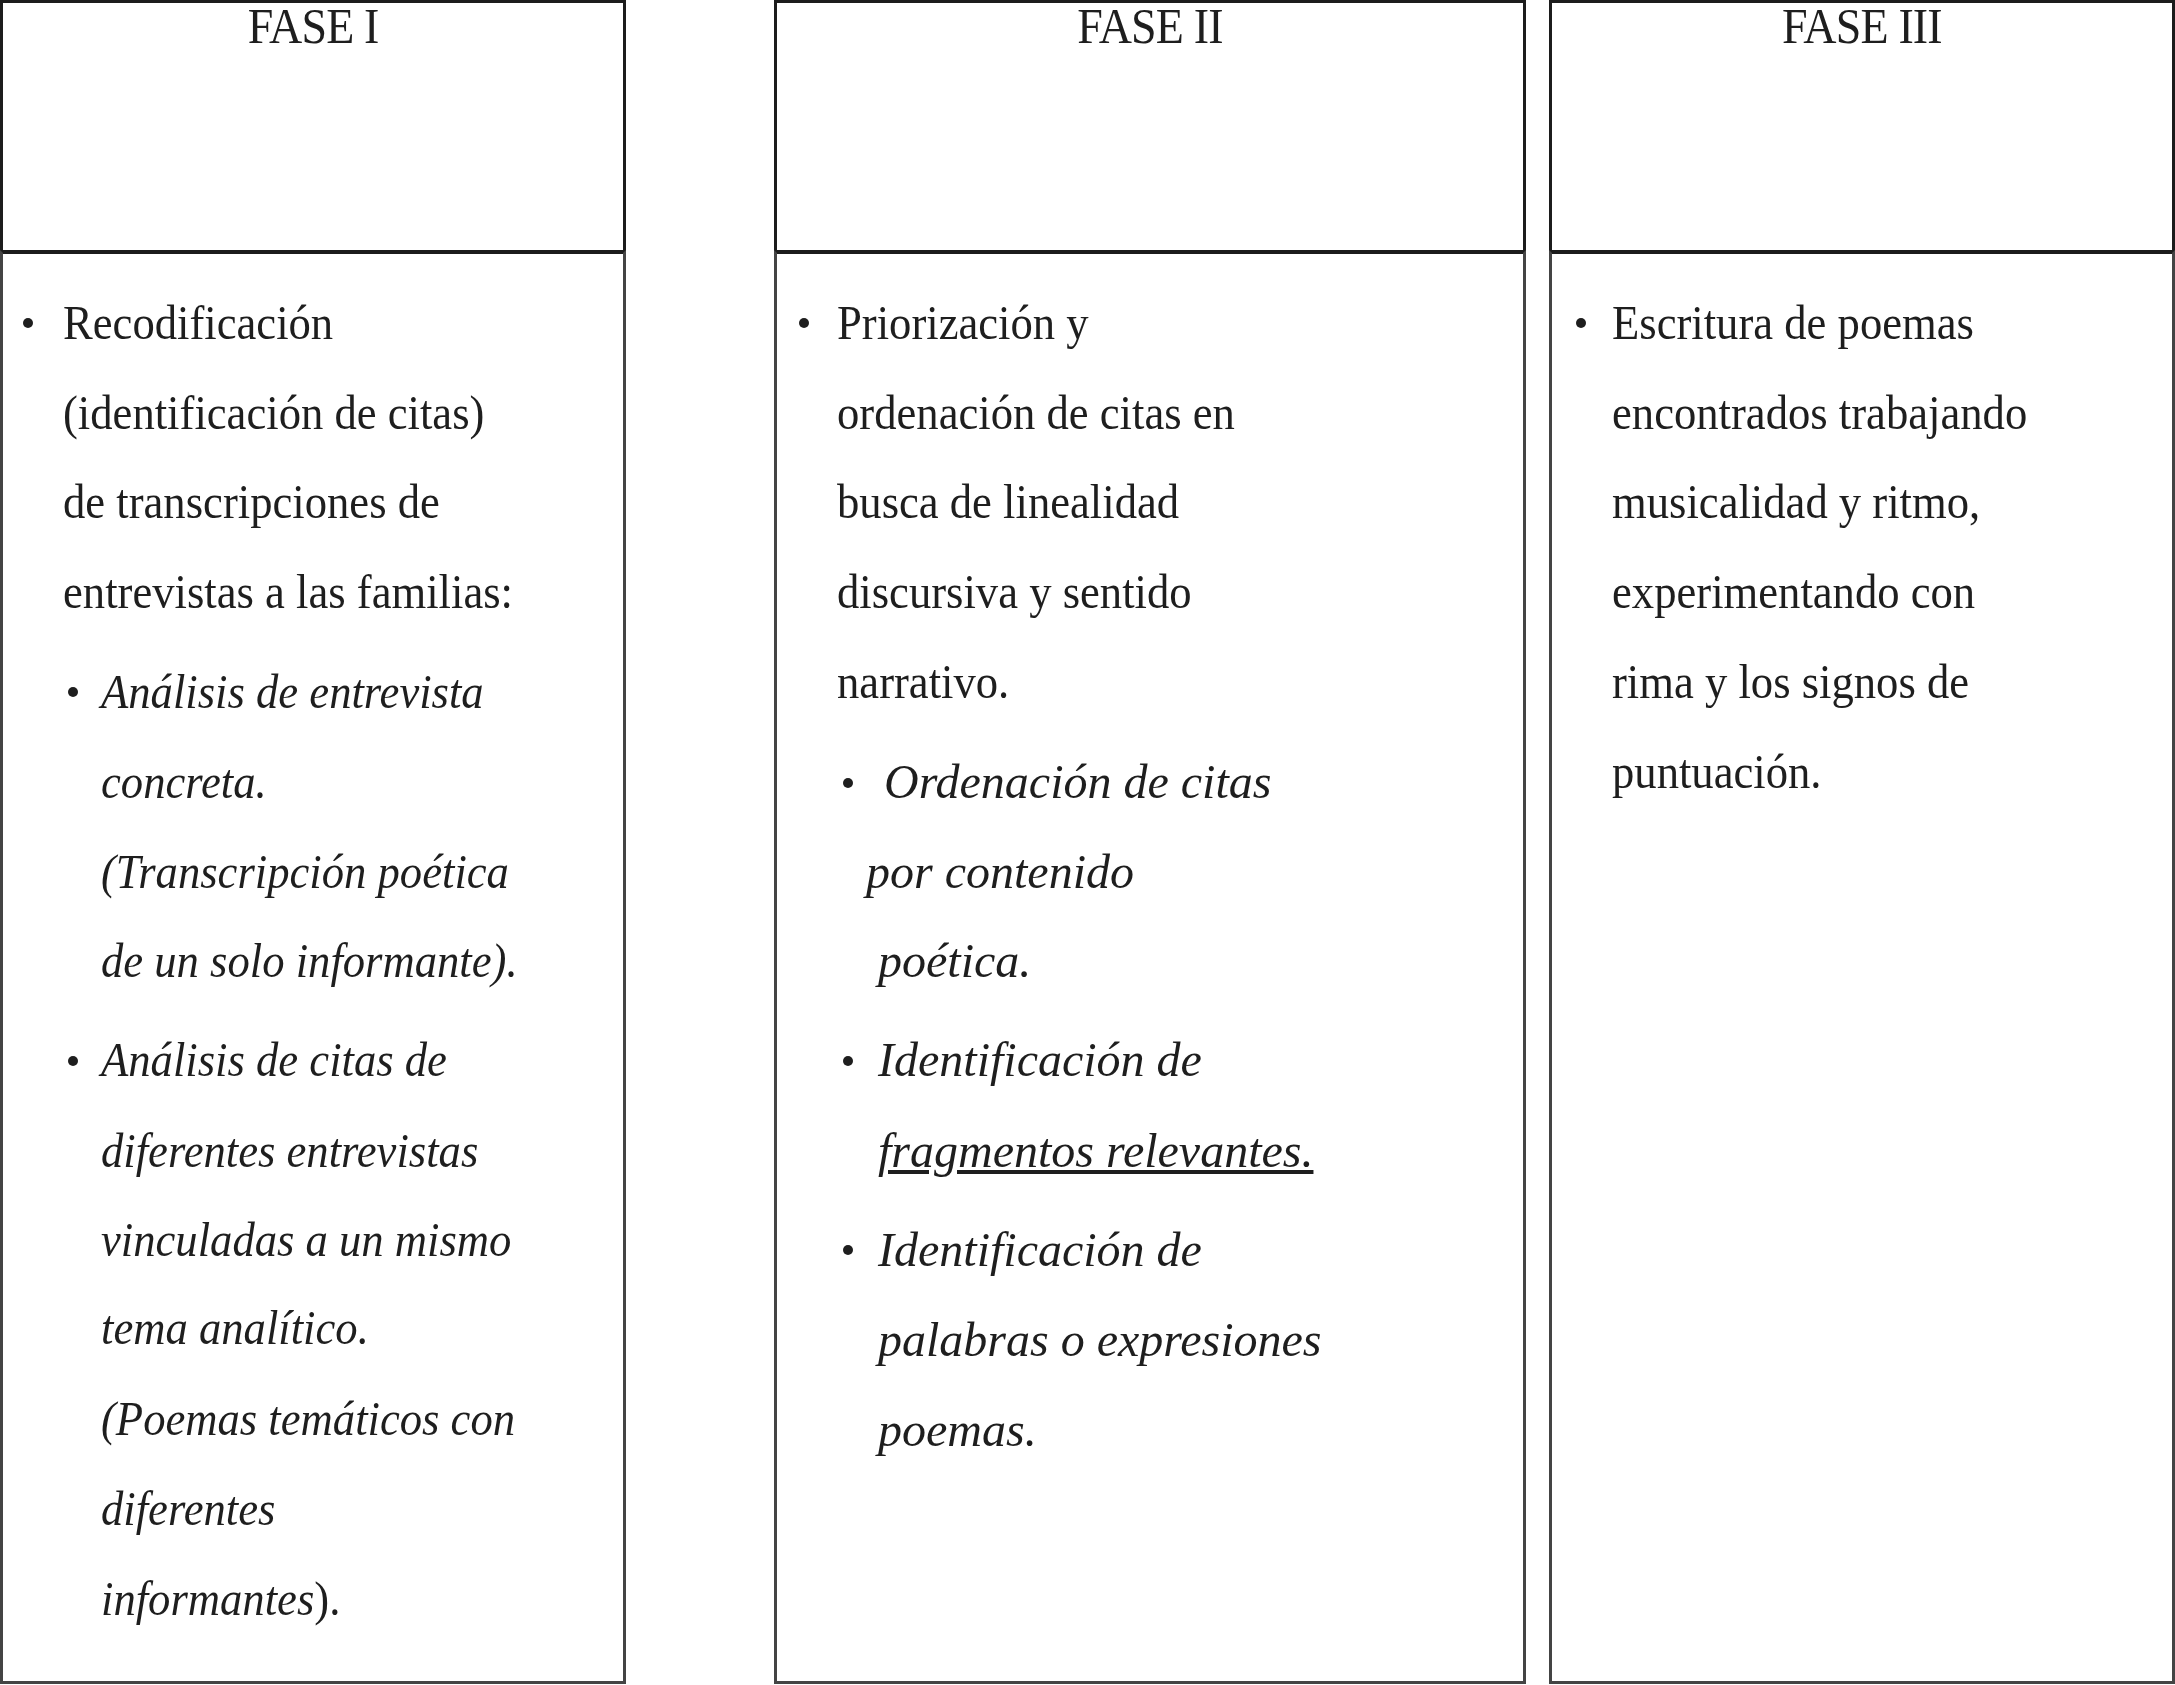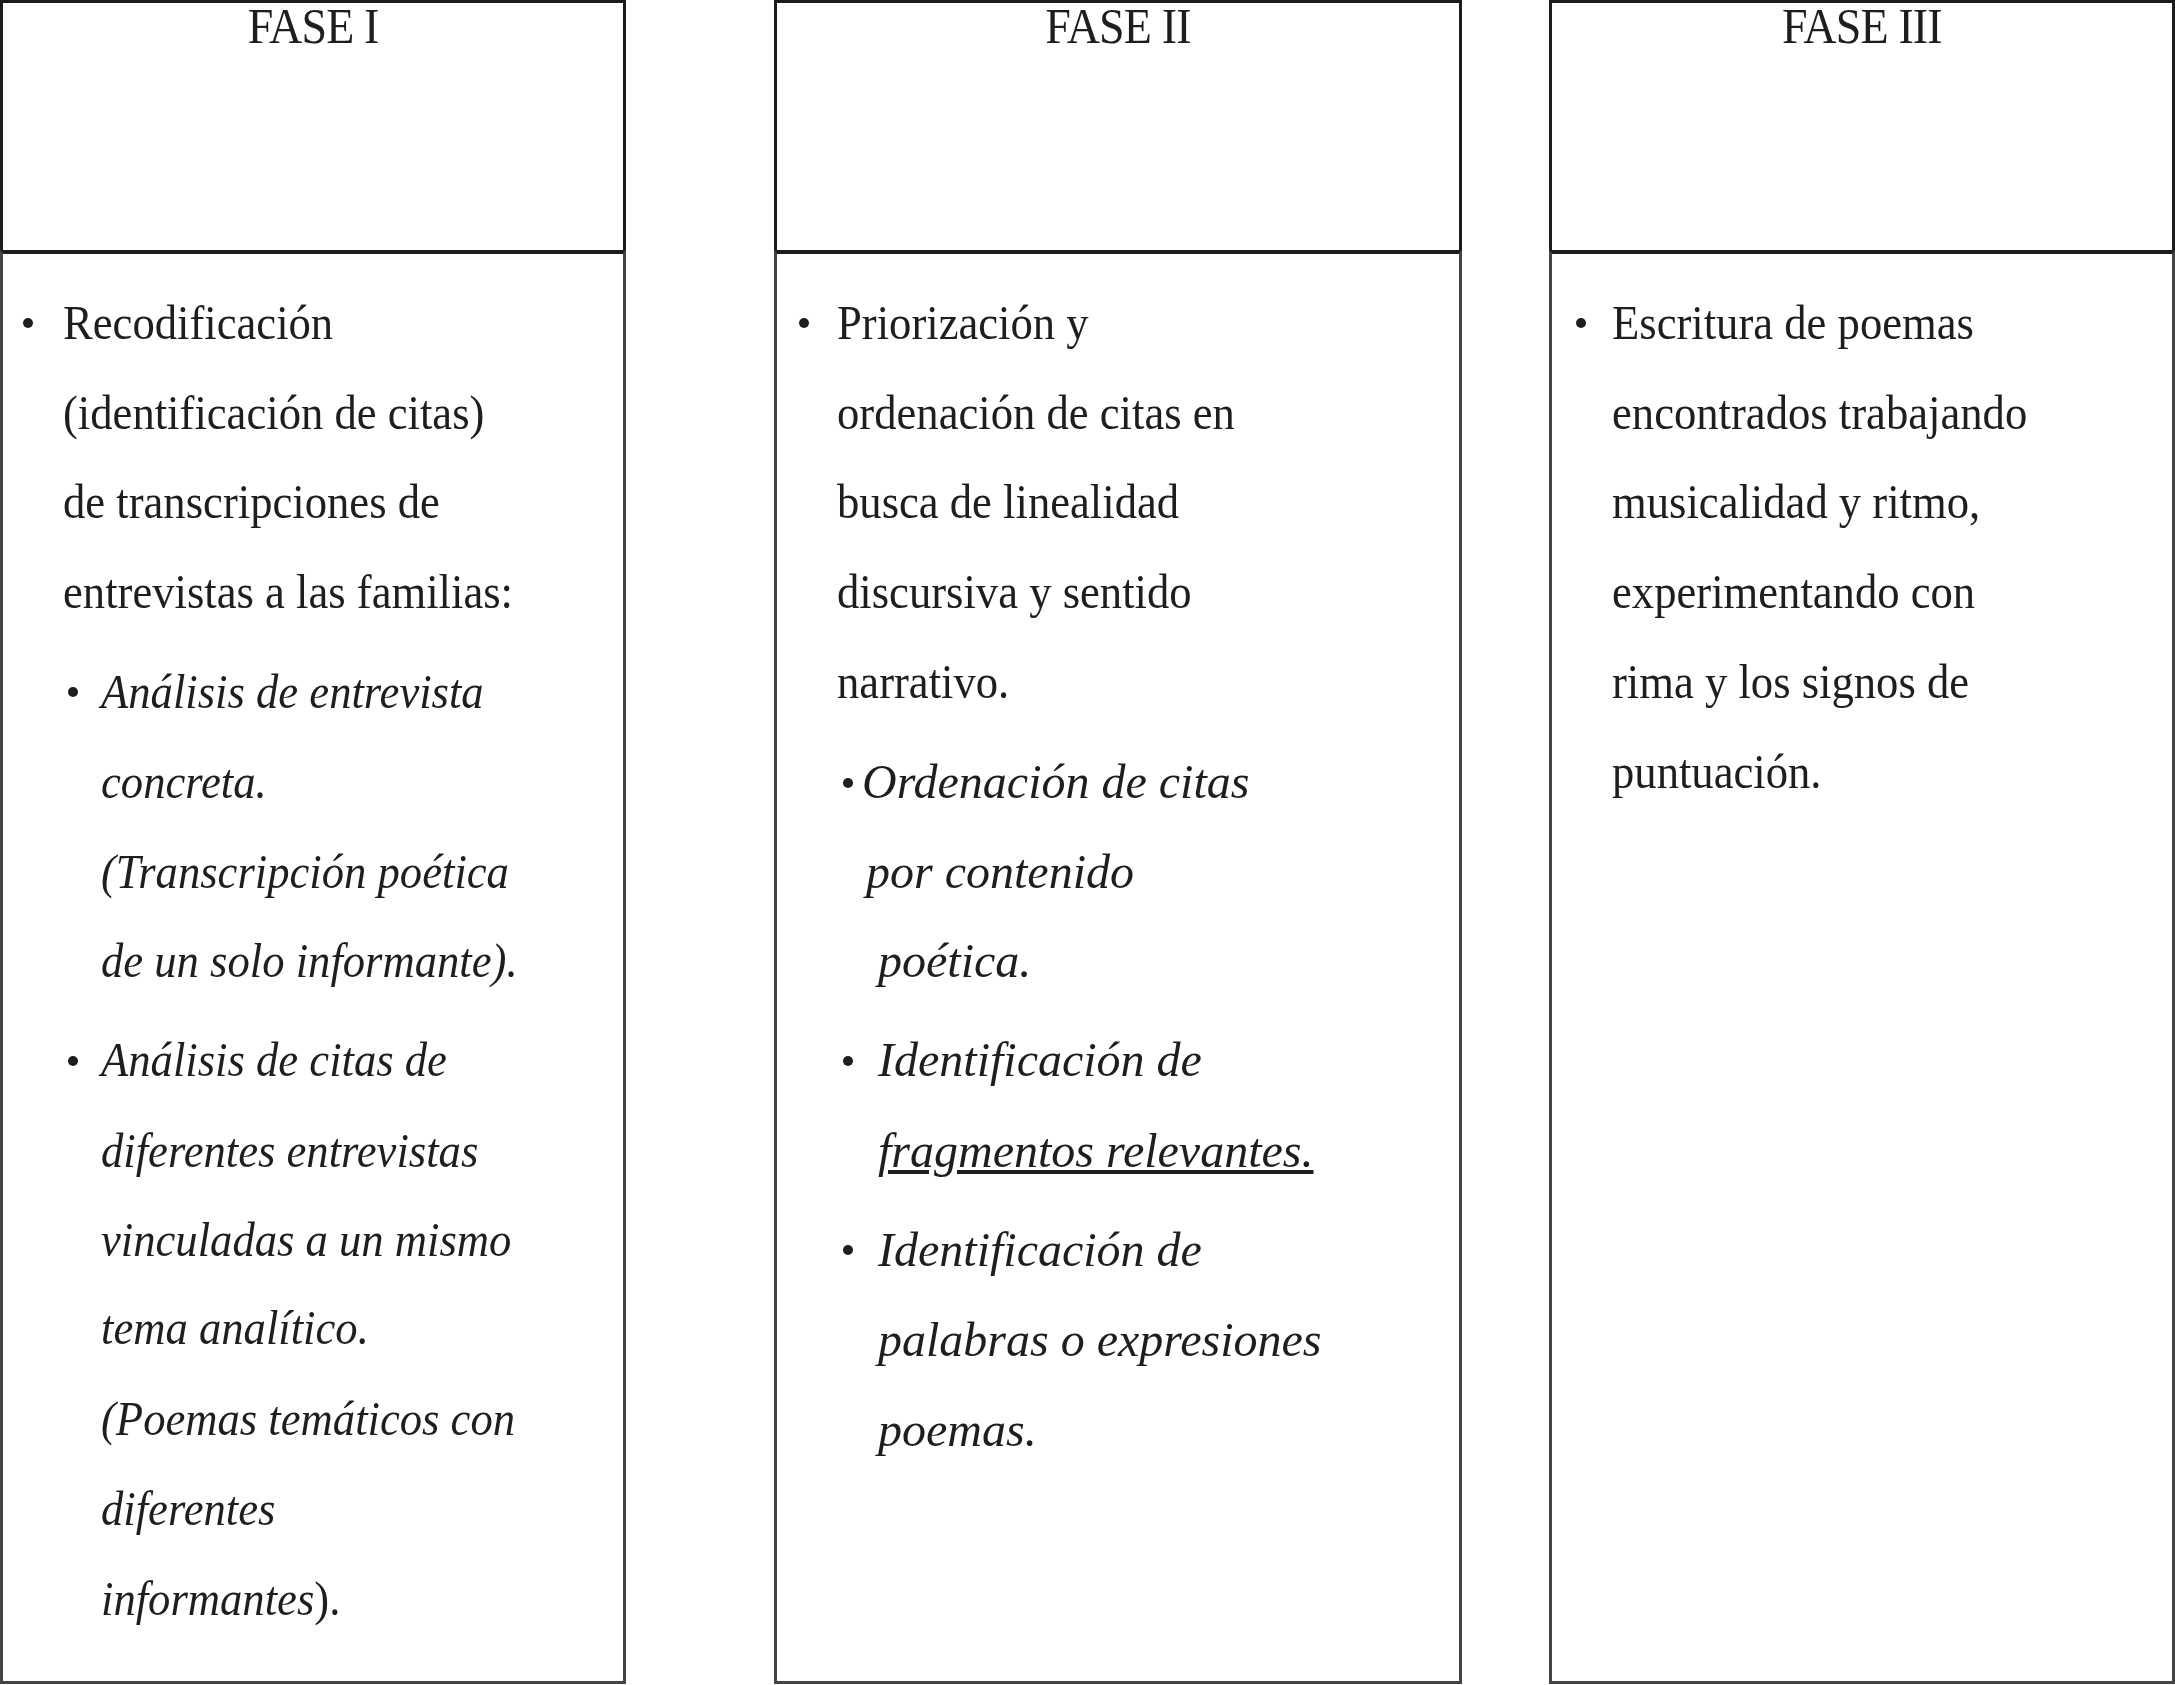--- a/index.html
+++ b/index.html
@@ -15,21 +15,21 @@
       font-family: "Liberation Serif", "DejaVu Serif", serif;
       color: #1e1e1e;
     }
     .phase {
       position: absolute;
       top: 0;
       height: 1684px;
       box-sizing: border-box;
     }
     .phase-1 { left: 0; width: 626px; }
-    .phase-2 { left: 774px; width: 688px; border-radius: 32px; }
+    .phase-2 { left: 774px; width: 752px; border-radius: 32px; }
     .phase-3 { left: 1549px; width: 626px; }
 
     .phase-header {
       position: absolute;
       left: 0; top: 0; right: 0;
       height: 254px;
       box-sizing: border-box;
       border: 3.8px solid #1c1c1c;
       display: flex;
       align-items: flex-start;
@@ -122,21 +122,21 @@
     <span class="bullet" style="left:24.6px; top:318px;"></span>
     <span class="line upright-line" style="left:63px; top:278px;">Priorización y</span>
     <span class="line upright-line" style="left:63px; top:368px;">ordenación de citas en</span>
     <span class="line upright-line" style="left:63px; top:457px;">busca de linealidad</span>
     <span class="line upright-line" style="left:63px; top:547px;">discursiva y sentido</span>
     <span class="line upright-line" style="left:63px; top:637px;">narrativo.</span>
   </div>
 
   <div class="item" style="top:0;">
     <span class="bullet" style="left:69px; top:778px;"></span>
-    <span class="line italic-wide" style="left:88px; top:737px;">Ordenación de citas</span>
+    <span class="line italic-wide" style="left:110px; top:737px;">Ordenación de citas</span>
     <span class="line italic-wide" style="left:92px; top:827px;">por contenido</span>
     <span class="line italic-wide" style="left:104px; top:916px;">poética.</span>
   </div>
 
   <div class="item" style="top:0;">
     <span class="bullet" style="left:69px; top:1056px;"></span>
     <span class="line italic-wide" style="left:104px; top:1015px;">Identificación de</span>
     <span class="line italic-wide" style="left:104px; top:1106px;text-decoration:underline;">fragmentos relevantes.</span>
   </div>
 

